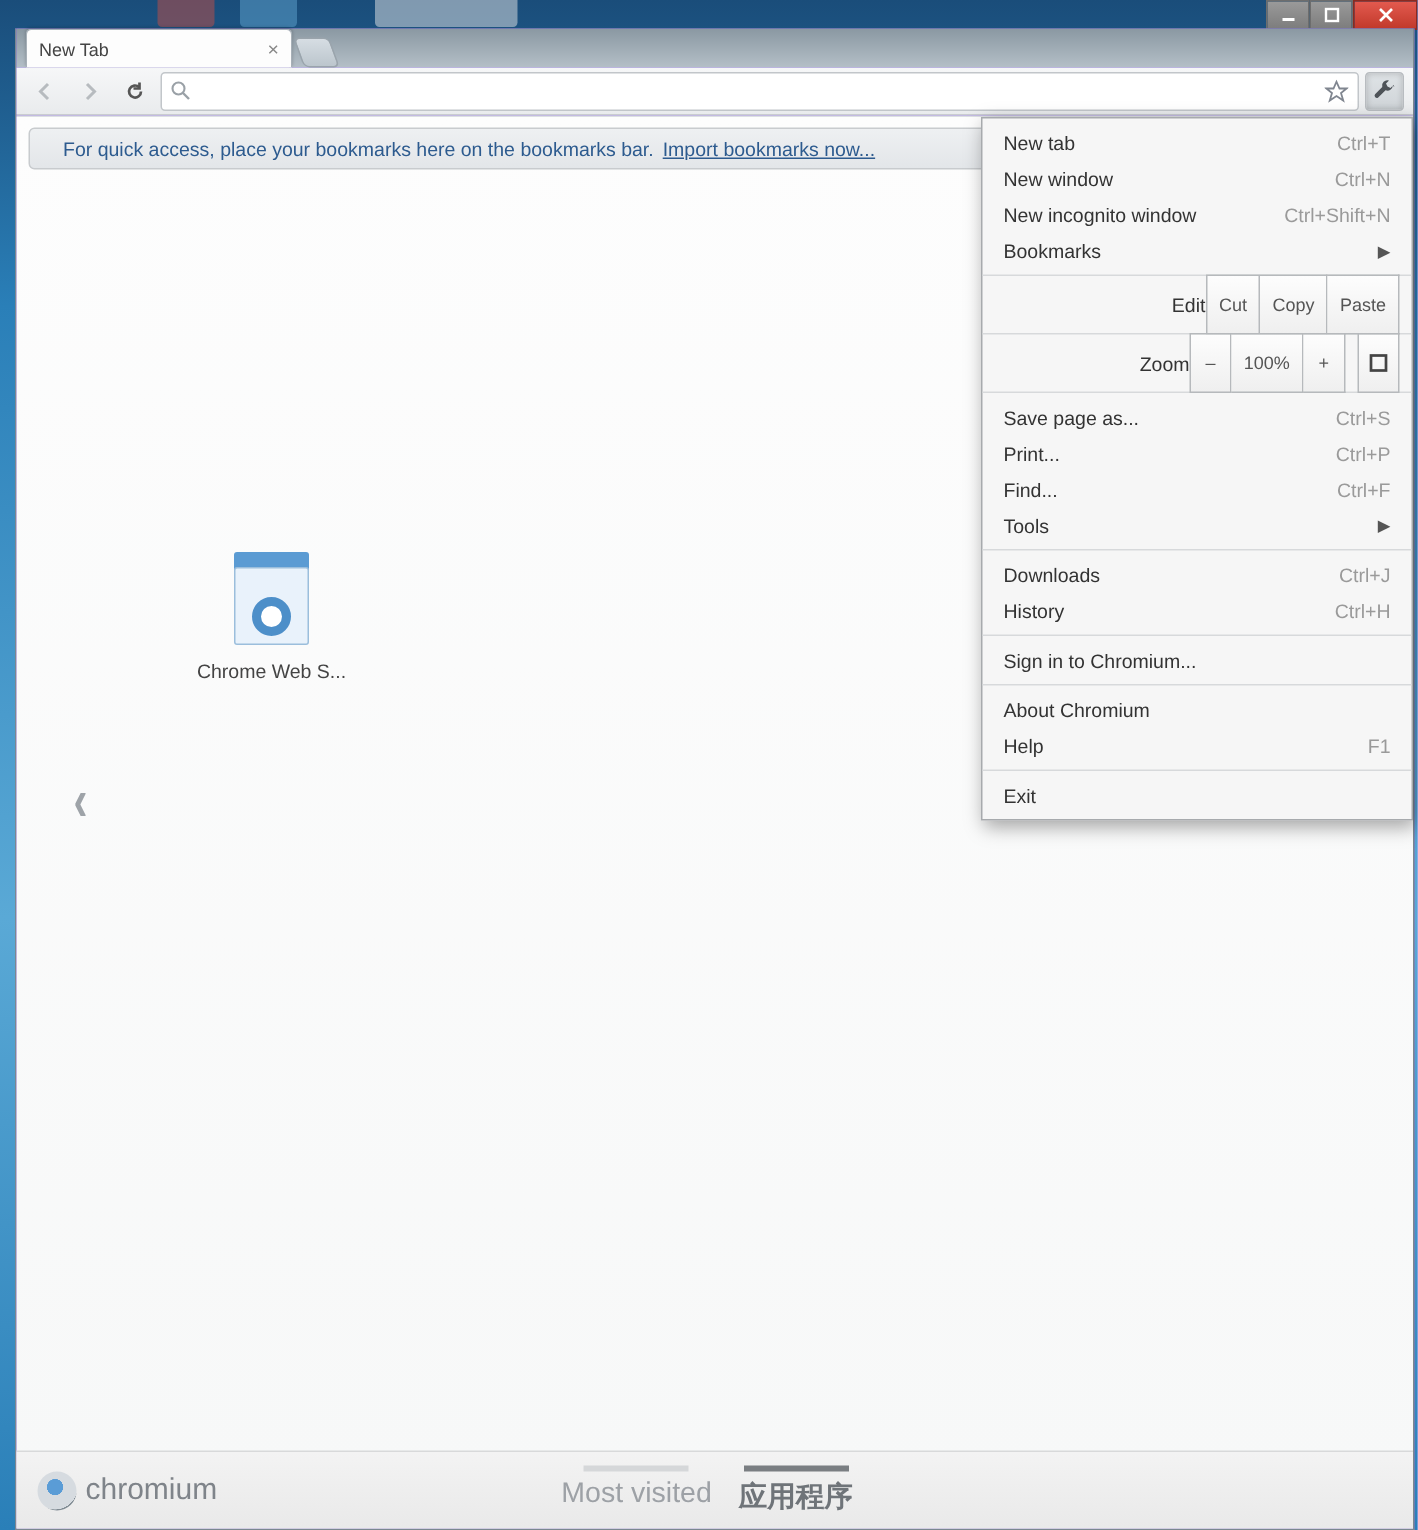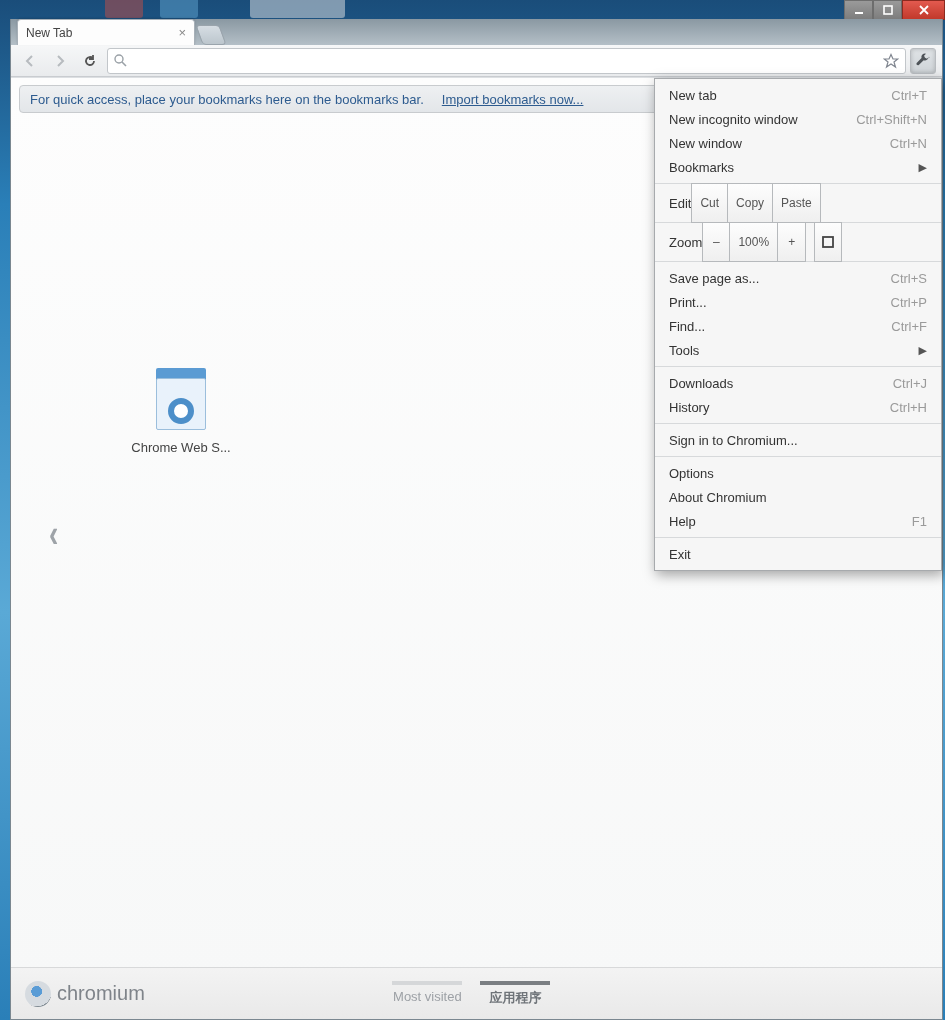--- a/index.html
+++ b/index.html
@@ -56,62 +56,62 @@
     width:26px; height:26px; border:1px solid #b8bcc0; background:linear-gradient(#dfe3e6,#cfd4d8);
     border-radius:3px; display:flex; align-items:center; justify-content:center;
     box-shadow:inset 0 0 4px rgba(0,0,0,0.2);
   }
   
   .content { flex:1; position:relative; background:linear-gradient(#fdfdfd,#f7f8f8 96%,#ececec 100%); border-top:1px solid #dcdfe2; }
   .bookmark-tip {
     position:absolute; left:8px; right:8px; top:7px;
     height:28px; border:1px solid #c8cbce; border-radius:4px;
     background:linear-gradient(#eef0f2,#e3e6e9);
-    display:flex; align-items:center; padding:0 10px;
+    display:flex; align-items:center; padding:0 22px;
     color:#2d5b8f; font-size:13px; gap:6px;
   }
-  .bookmark-tip .link { color:#2d5b8f; text-decoration:underline;margin-left:12px; }
+  .bookmark-tip .link { color:#2d5b8f; text-decoration:underline; }
   .bookmark-tip .xclose { margin-left:auto; color:#888; }
   
   .app-tile { position:absolute; left:100px; top:290px; width:140px; text-align:center; }
   .app-tile .bag { width:70px; height:62px; margin:0 auto 10px; position:relative; }
   .app-tile .bag-body { position:absolute; left:10px; right:10px; top:10px; bottom:0;
     background:#e9f2fb; border:1px solid #9bbedc; border-radius:2px; }
   .app-tile .bag-top { position:absolute; left:10px; right:10px; top:0; height:14px;
     background:#5b9bd3; border-radius:2px 2px 0 0; }
   .app-tile .bag-circle { position:absolute; left:22px; bottom:6px; width:26px; height:26px;
     border-radius:50%; background:#fff; border:6px solid #4d8fc9; }
   .app-tile .label { font-size:13px; color:#444; }
   .nav-chevron { position:absolute; top:440px; left:38px; color:#9ea3a8; font-size:28px;
     font-weight:bold; transform:scaleY(1.4); user-select:none; }
   
   .footer { position:absolute; left:0; right:0; bottom:0; height:52px;
     background:linear-gradient(#f3f3f3,#e9e9e9); border-top:1px solid #d8d9da;
     display:flex; align-items:center; padding:0 14px; }
   .footer .logo { display:flex; align-items:center; gap:6px; color:#7f848a; font-size:20px; font-weight:300; }
   .footer .logo-mark { width:26px; height:26px; border-radius:50%;
     background:radial-gradient(circle at 45% 40%,#5a9cd6 25%,#d6dbe0 26% 70%,#7f8a92 71%); }
-  .footer .tabs { margin:0 auto; display:flex; gap:18px; color:#9da1a6; font-size:13px; }
+  .footer .tabs { margin:0 auto; display:flex; gap:18px; color:#9da1a6; font-size:19px; }
   .footer .ftab { display:flex; flex-direction:column; align-items:center; gap:4px; }
   .footer .ftab .bar { width:70px; height:4px; background:#d5d7d9; }
   .footer .ftab.active { color:#6f7479; font-weight:bold; }
   .footer .ftab.active .bar { background:#7a7e82; }
   
   .menu {
     position:absolute; top:0; right:0; width:288px;
     background:#f6f6f6; border:1px solid #a7aaad;
     box-shadow:2px 4px 12px rgba(0,0,0,0.35);
     font-size:13px; color:#333; padding:4px 0;
   }
   .menu .item { display:flex; align-items:center; justify-content:space-between;
     height:24px; padding:0 14px; }
   .menu .item .sc { color:#9a9a9a; }
   .menu hr { border:none; border-top:1px solid #d7d9db; margin:4px 0; }
   .menu .arrow { font-size:11px; color:#555; }
-  .menu .edit-row, .menu .zoom-row { height:30px; padding:0 8px 0 14px; display:flex; align-items:center; justify-content:flex-start; }
+  .menu .edit-row, .menu .zoom-row { height:30px; padding:0 8px 0 14px; display:flex; align-items:center; justify-content:flex-end; }
   .btngrp { display:flex; }
   .mb { height:40px; min-width:36px; border:1px solid #b6b9bc; background:linear-gradient(#fdfdfd,#efefef);
     font-size:12px; color:#555; display:flex; align-items:center; justify-content:center; padding:0 8px; }
   .mb + .mb { border-left:none; }
   .mb.sq { min-width:28px; padding:0; }
   .full-btn { margin-left:8px; }
   .zoomdisp { min-width:48px; }
 </style>
 </head>
 <body>
@@ -217,26 +217,26 @@
       </div>
       <div style="width:130px"></div>
     </div>
 
     <div class="menu">
       <div class="item">
         <span>New tab</span>
         <span class="sc">Ctrl+T</span>
       </div>
       <div class="item">
+        <span>New window</span>
+        <span class="sc">Ctrl+N</span>
+      </div>
+      <div class="item">
         <span>New incognito window</span>
         <span class="sc">Ctrl+Shift+N</span>
-      </div>
-      <div class="item">
-        <span>New window</span>
-        <span class="sc">Ctrl+N</span>
       </div>
       <div class="item">
         <span>Bookmarks</span>
         <span class="arrow">▶</span>
       </div>
       <hr>
       <div class="edit-row">
         <span>Edit</span>
         <div class="btngrp">
           <div class="mb">Cut</div>
@@ -285,23 +285,20 @@
       <div class="item">
         <span>History</span>
         <span class="sc">Ctrl+H</span>
       </div>
       <hr>
       <div class="item">
         <span>Sign in to Chromium...</span>
       </div>
       <hr>
       <div class="item">
-        <span>Options</span>
-      </div>
-      <div class="item">
         <span>About Chromium</span>
       </div>
       <div class="item">
         <span>Help</span>
         <span class="sc">F1</span>
       </div>
       <hr>
       <div class="item">
         <span>Exit</span>
       </div>

